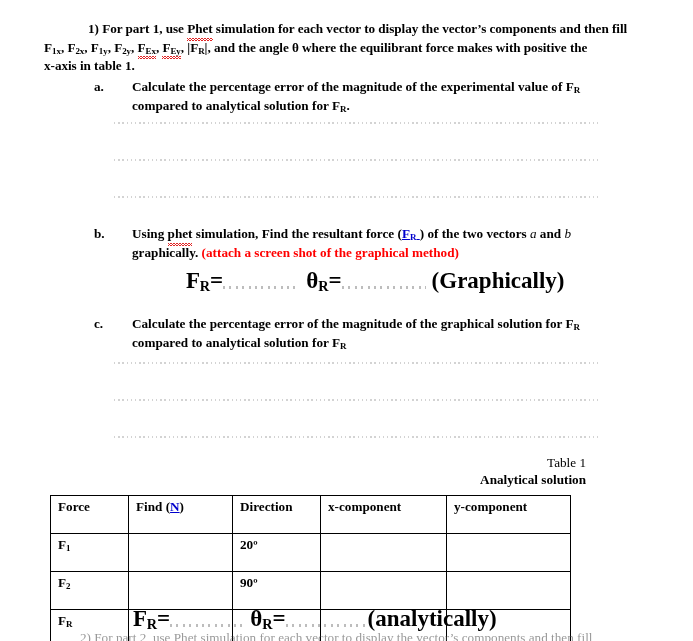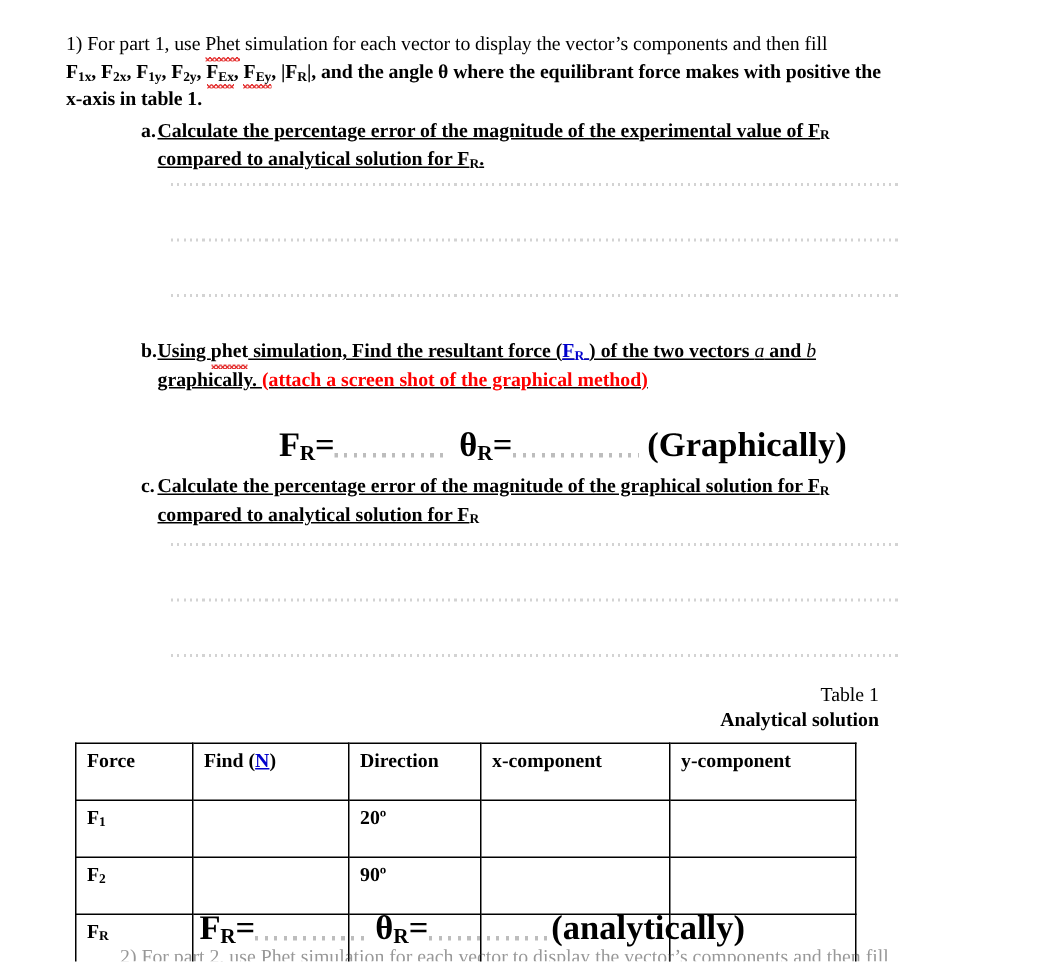--- a/index.html
+++ b/index.html
@@ -32,21 +32,21 @@
     letter-spacing: -0.05px;
   }
   .ital { font-style: italic; }
 
   
   #intro {
     left: 44px;
     top: 20px;
     width: 600px;
   }
-  #intro .l1 { font-weight: normal; }
+  #intro .l1 { font-weight: bold; margin-left: 44px; }
   #intro .l2, #intro .l3 { font-weight: bold; }
 
   
   .squig {
     position: relative;
     display: inline-block;
   }
   .squig::after {
     content: "";
     position: absolute;
@@ -70,22 +70,21 @@
     font-weight: bold;
   }
   .item .marker {
     position: absolute;
     left: 0;
     top: 0;
     width: 16px;
   }
   .item .body {
     display: block;
-    margin-left: 11px;
-    text-decoration: underline;
+    margin-left: 38px;
   }
 
   #item-a { left: 94px; top: 78px; width: 510px; }
   #item-b { left: 94px; top: 225px; width: 510px; }
   #item-c { left: 94px; top: 315px; width: 510px; }
 
   .redtext { color: #ff0000; }
   .bluelink {
     color: #0000cc;
     text-decoration: underline;
@@ -110,21 +109,21 @@
   }
 
   
   .eqrow {
     position: absolute;
     font-weight: bold;
     font-size: 23px;
     line-height: 26px;
     white-space: nowrap;
   }
-  #eq-graph { left: 186px; top: 268px; margin-top: 16px; }
+  #eq-graph { left: 186px; top: 268px; }
   #eq-analytic { left: 133px; top: 606px; }
 
   .eqrow .lead { letter-spacing: -0.3px; }
   .eqrow sub { font-size: 0.62em; vertical-align: -0.20em; }
 
   .eqdots {
     display: inline-block;
     position: relative;
     vertical-align: middle;
     height: 20px;

